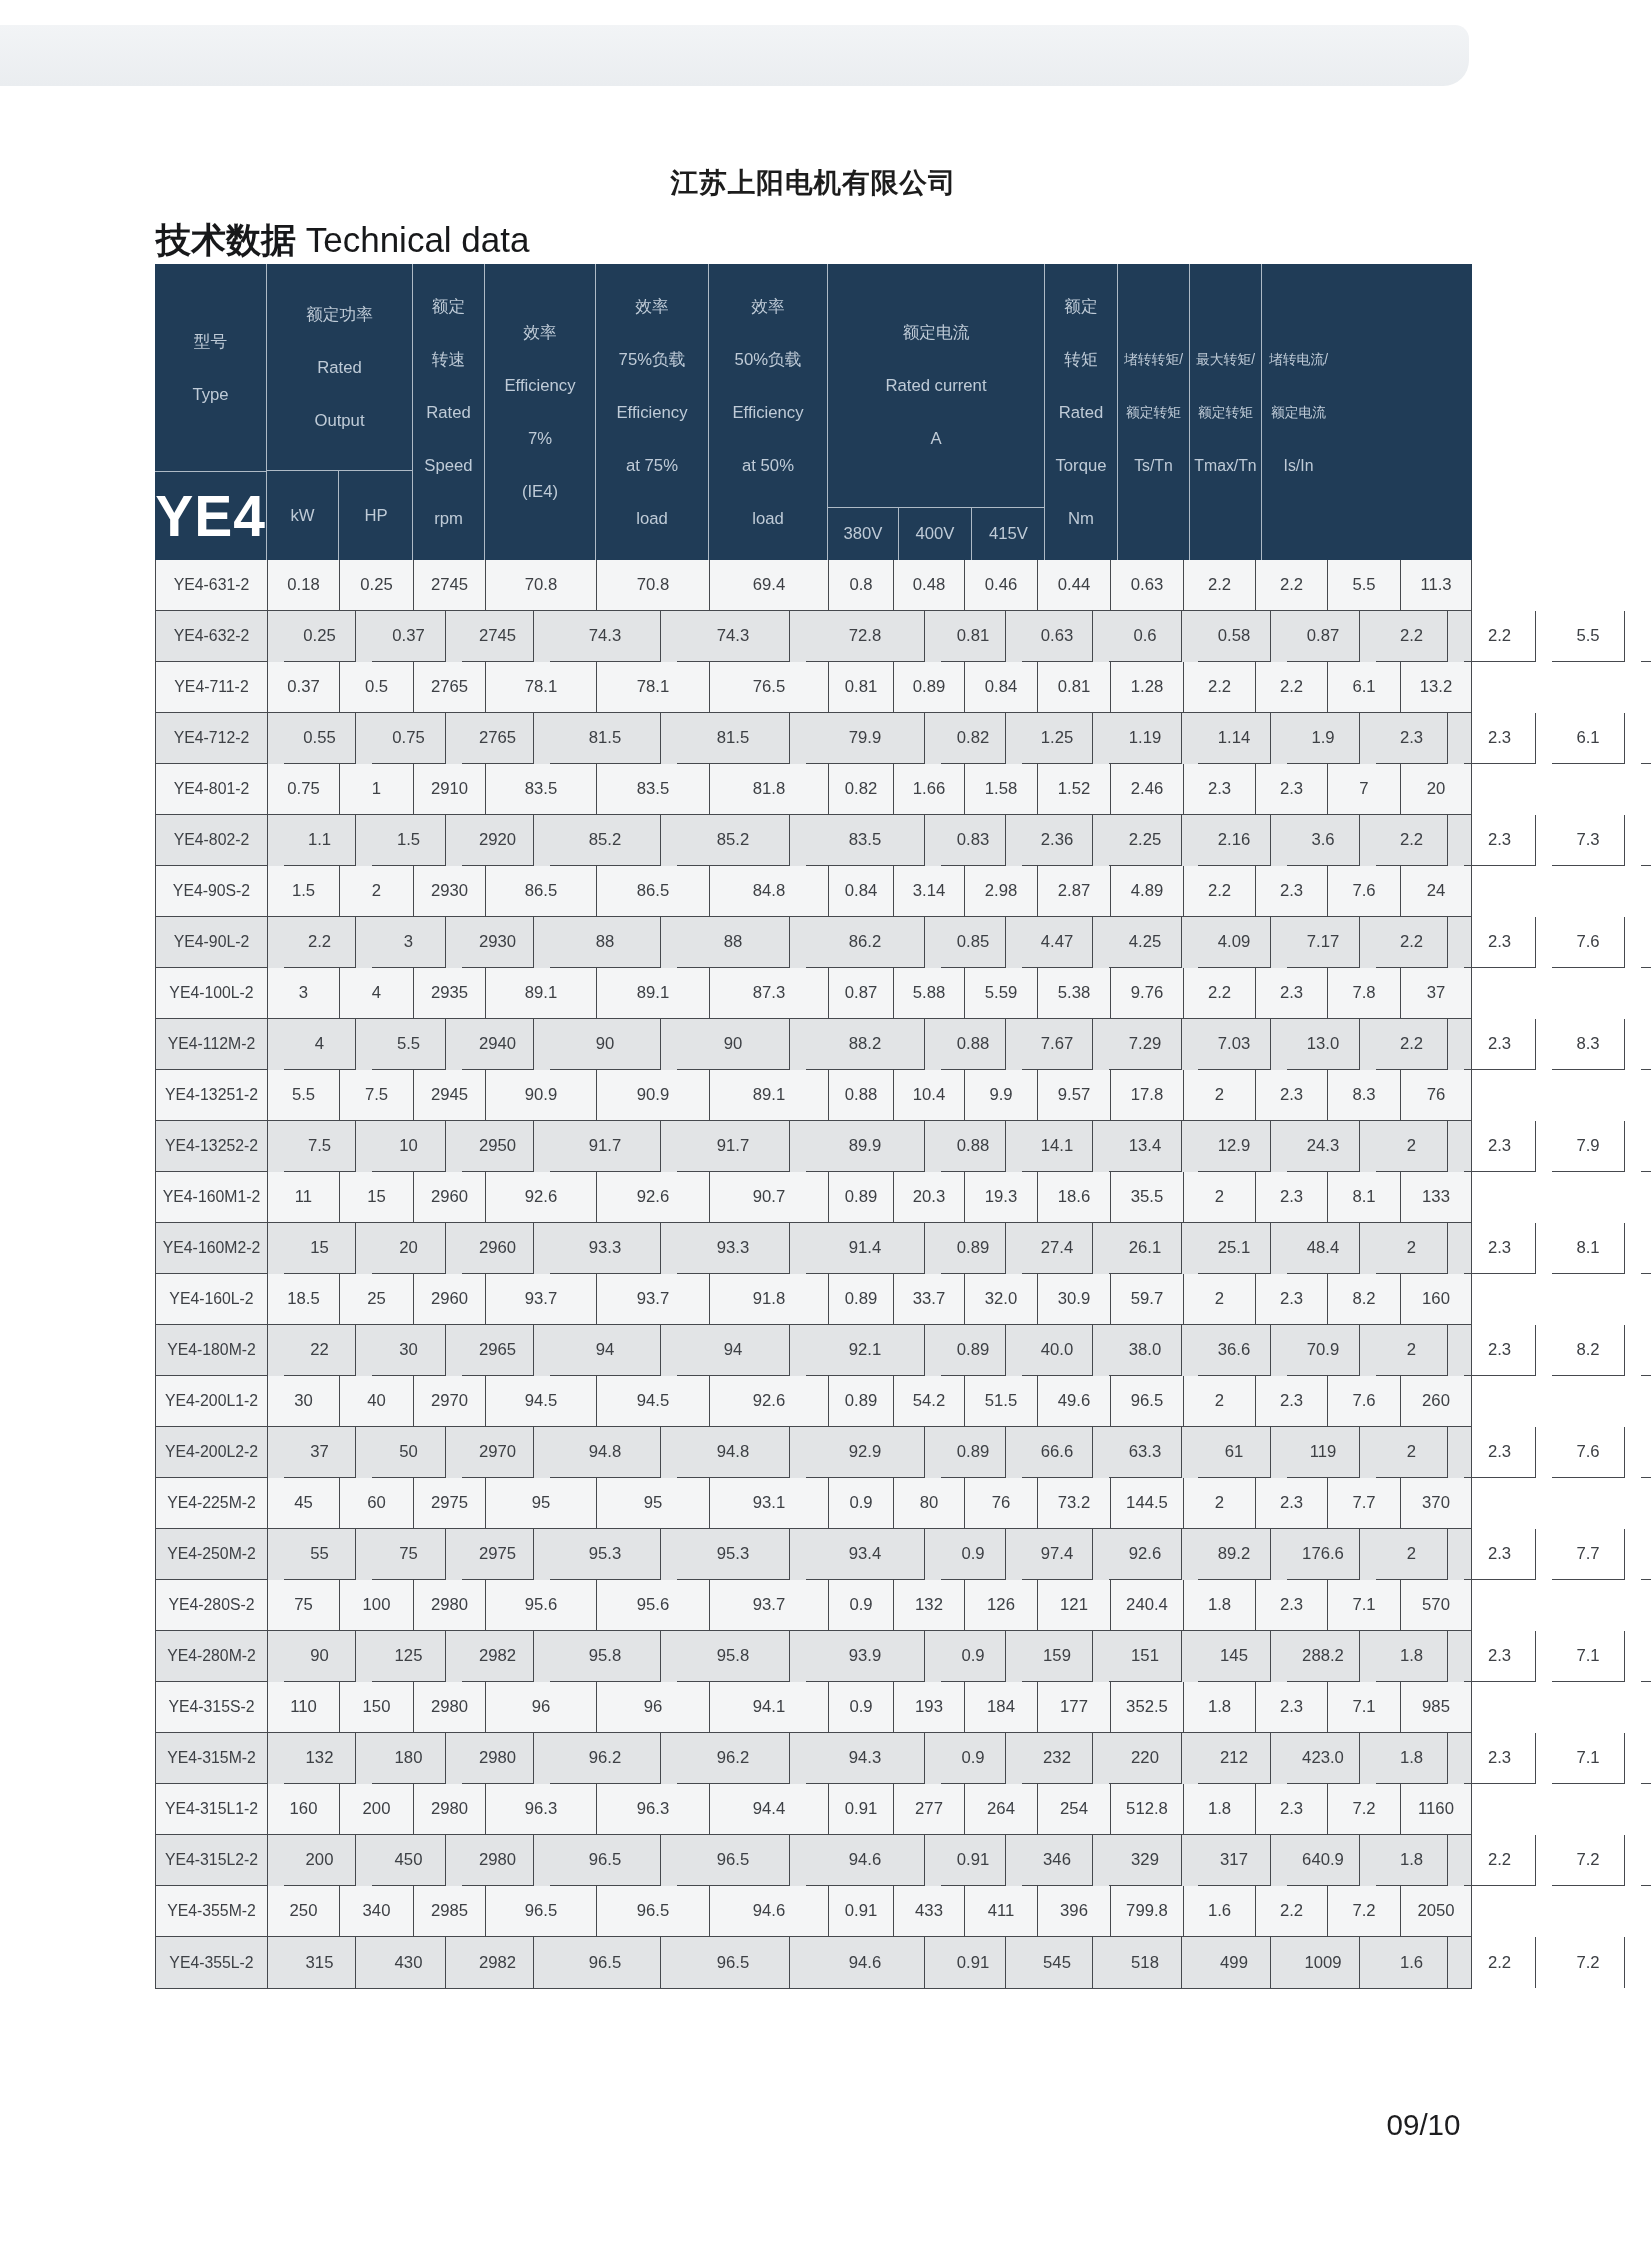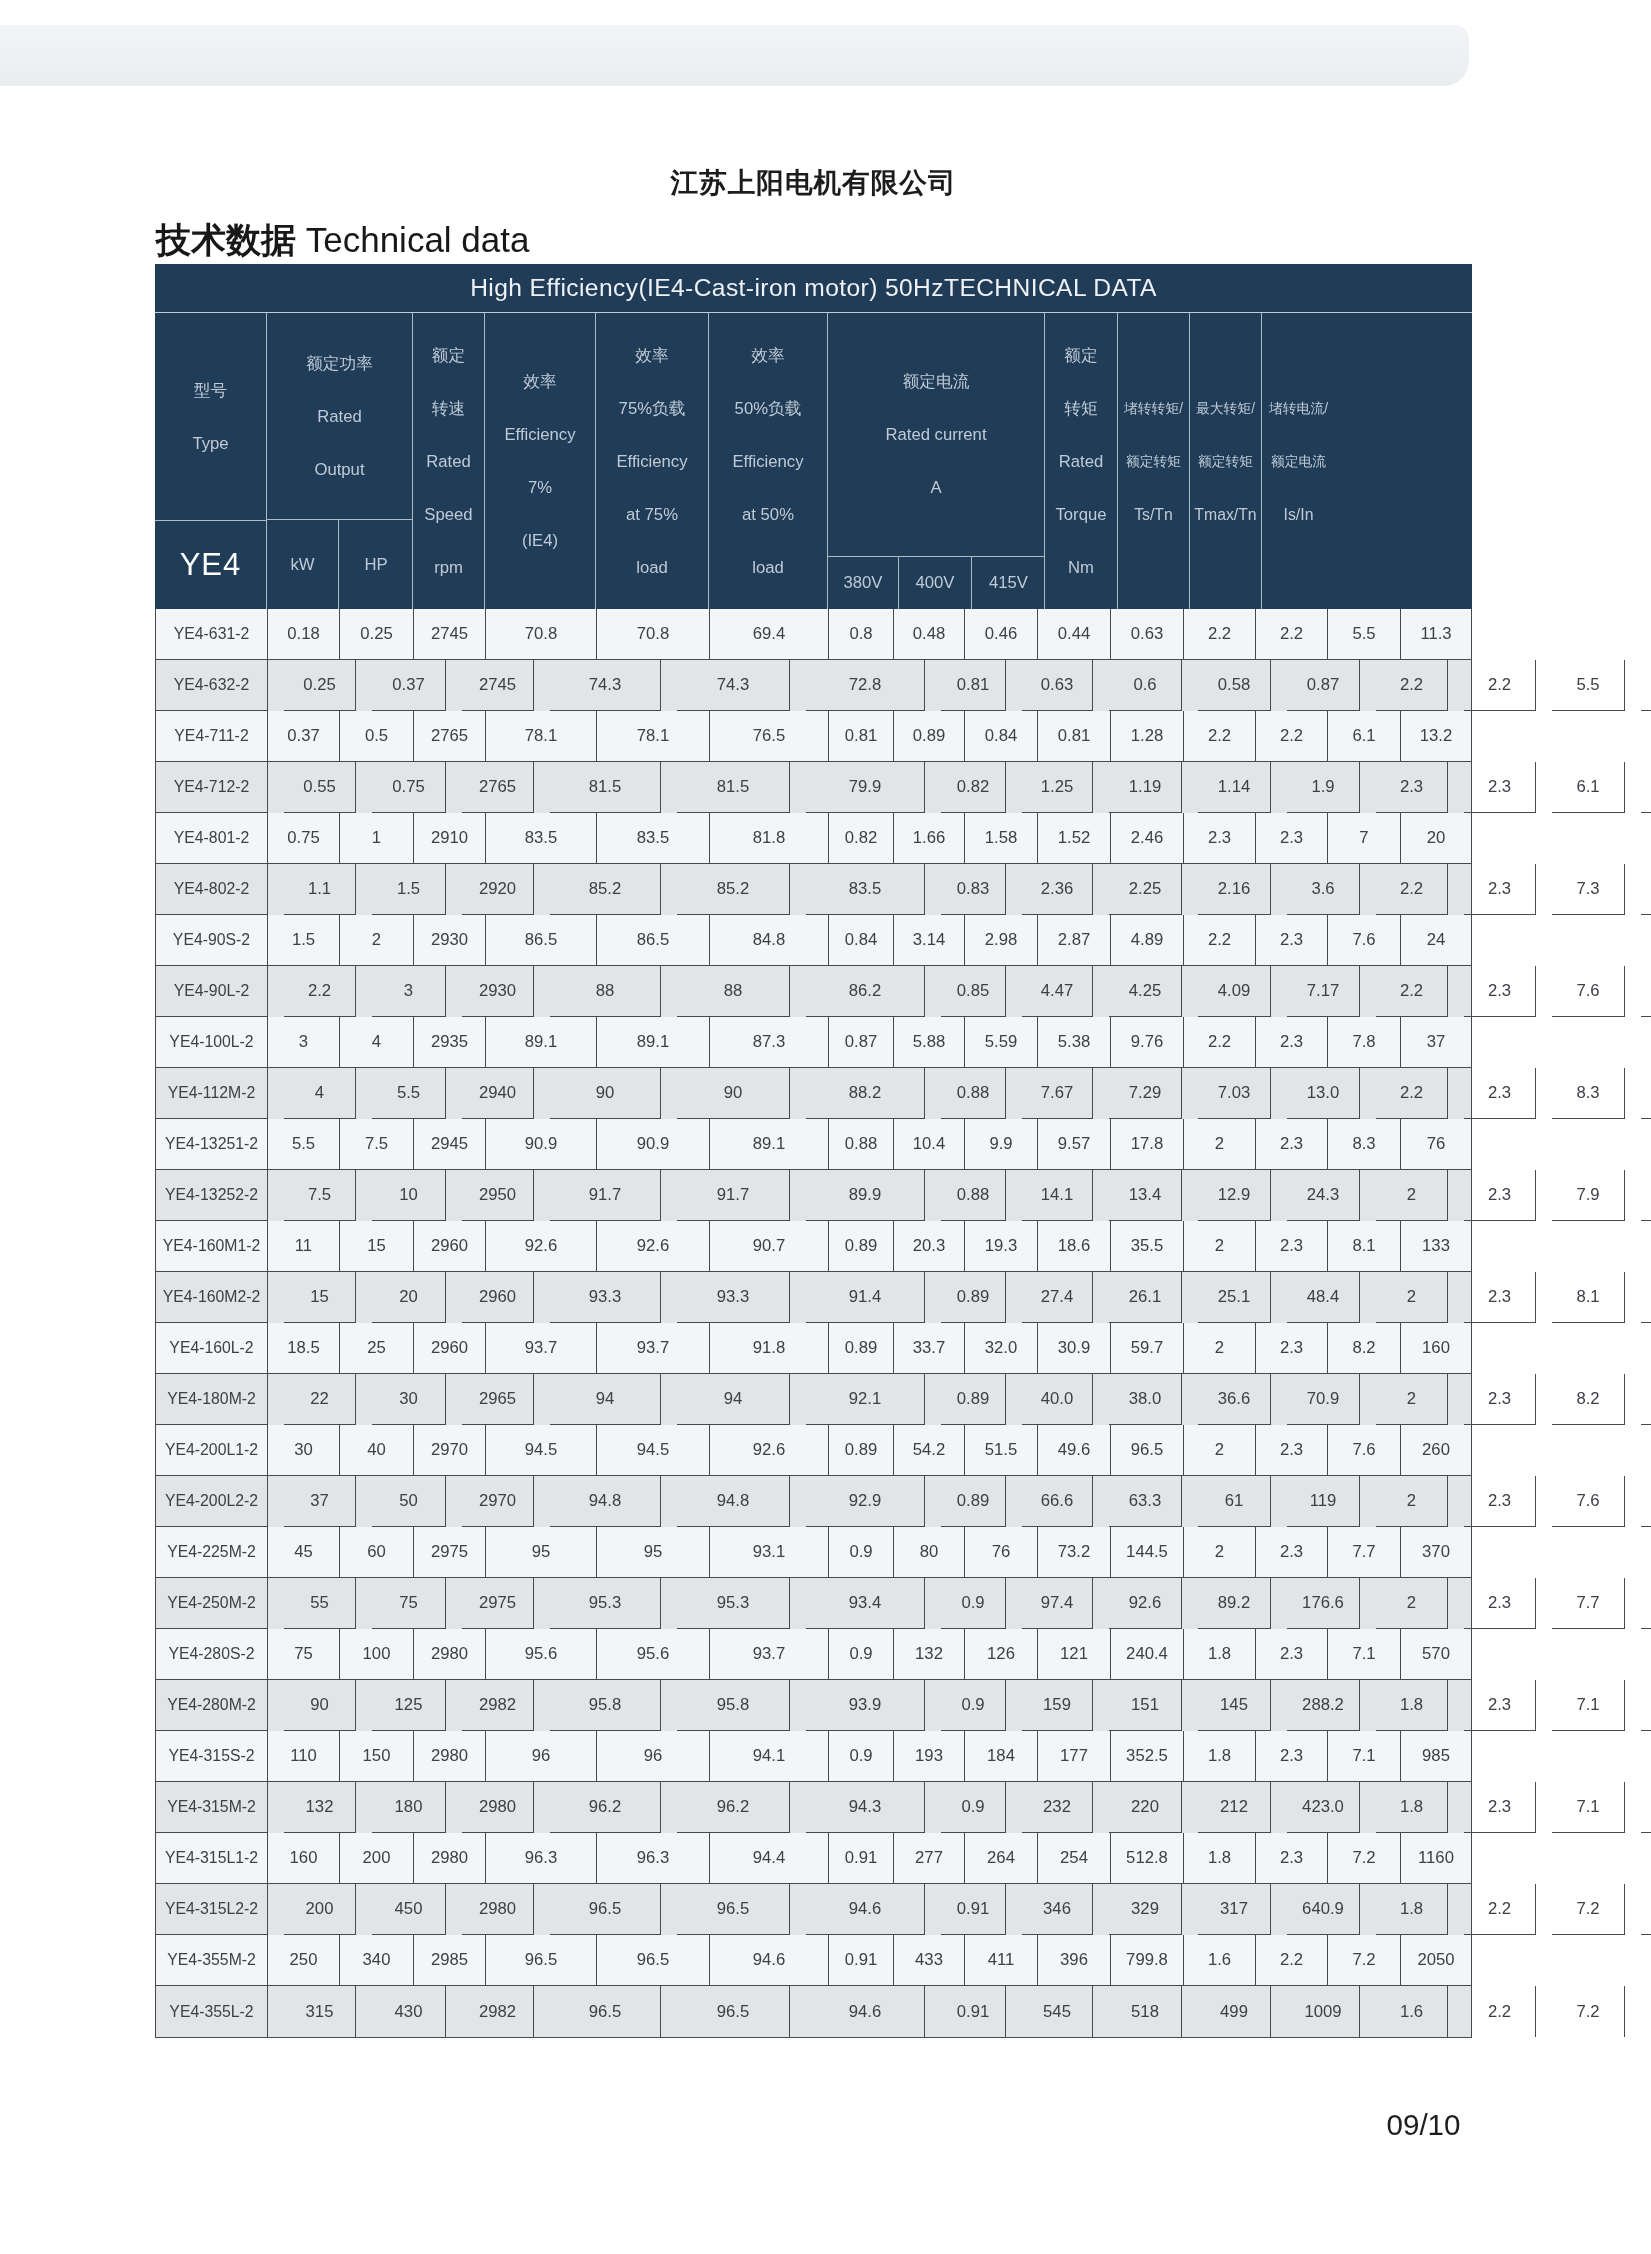--- a/index.html
+++ b/index.html
@@ -45,21 +45,21 @@
   .small .ln { font-size:13.8px; }
   .small .ln.latin { font-size:15.8px; }
   .hsub { flex:none; display:flex; border-top:1px solid rgba(235,240,245,.7); }
   .hsub .hs {
     flex:none; display:flex; align-items:center; justify-content:center;
     border-right:1px solid rgba(235,240,245,.7); font-size:16.7px;
   }
   .hsub .hs:last-child { border-right:none; }
   .ye4 {
     flex:none; height:89px; display:flex; align-items:center; justify-content:center;
-    font-size:31px; font-weight:normal; color:#ffffff;
+    font-size:57px; font-weight:bold; color:#ffffff;
     border-top:1px solid rgba(235,240,245,.7); letter-spacing:1px;
   }
 
   
   .hw-model{width:112px} .hw-out{width:146px} .hw-rpm{width:72px}
   .hw-e100{width:111px} .hw-e75{width:113px} .hw-e50{width:119px}
   .hw-cos{width:65px} .hw-cur{width:217px} .hw-nm{width:73px}
   .hw-ts{width:72px} .hw-tmax{width:72px} .hw-is{width:73px} .hw-kg{width:70px}
   .sub-kw{width:72px;height:89px} .sub-hp{width:74px;height:89px}
   .sub-v{width:71px;height:52px} .sub-v2{width:73px;height:52px} .sub-v3{width:73px;height:52px}
@@ -92,21 +92,20 @@
 <body>
 
 <div class="top-band"></div>
 
 <div class="company">江苏上阳电机有限公司</div>
 
 <div class="section-title"><span class="zh">技术数据</span><span class="en"> Technical data</span></div>
 
 <div class="table-wrap">
 
-  <div class="banner">High Efficiency(IE4-Cast-iron motor) 50HzTECHNICAL DATA</div>
 
   <div class="thead">
 
     <div class="hcol hw-model">
       <div class="hcell">
         <div class="ln">型号</div>
         <div class="ln">Type</div>
       </div>
       <div class="ye4">YE4</div>
     </div>

